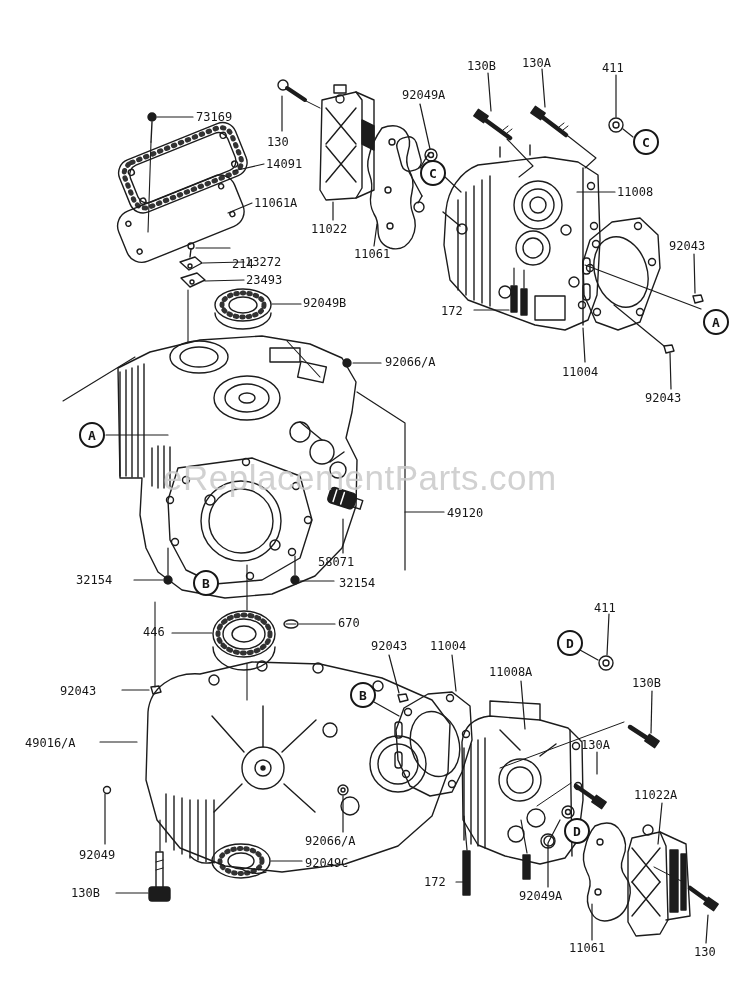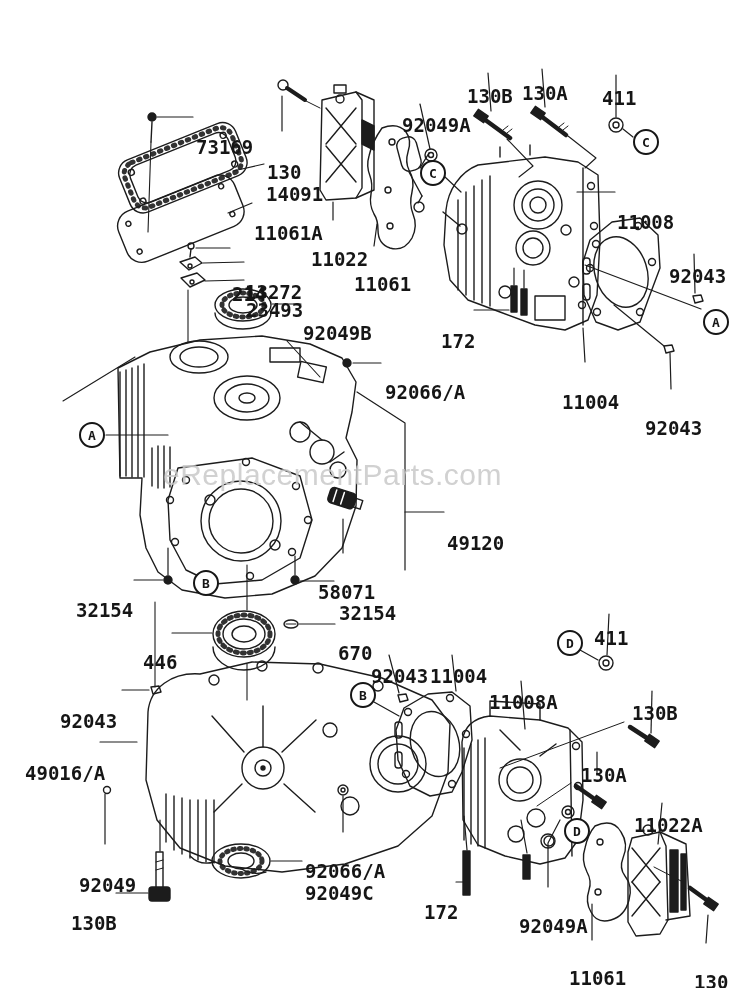--- a/index.html
+++ b/index.html
@@ -1,23 +1,23 @@
 <!DOCTYPE html>
 <html><head>
 <meta charset="utf-8">
 <style>
   html,body{margin:0;padding:0;background:#ffffff;}
   .stage{position:relative;width:750px;height:988px;background:#ffffff;overflow:hidden;
          font-family:"DejaVu Sans Mono",monospace;}
   svg.art{position:absolute;left:0;top:0;}
-  .lbl{position:absolute;font-weight:bold;font-size:19px;line-height:17px;color:#161616;
-       white-space:nowrap;font-family:"DejaVu Sans Mono",monospace;margin-top:30px;}
+  .lbl{position:absolute;font-weight:normal;font-size:12px;line-height:17px;color:#161616;
+       white-space:nowrap;font-family:"DejaVu Sans Mono",monospace;}
   .title{position:absolute;left:570px;top:9px;font-weight:bold;font-size:23px;color:#101010;
          letter-spacing:1px;font-family:"DejaVu Sans Mono",monospace;}
-  .wm{position:absolute;left:163px;top:458px;font-size:30px;font-weight:400;color:#c9c9c9;
+  .wm{position:absolute;left:163px;top:458px;font-size:35px;font-weight:400;color:#c9c9c9;
       letter-spacing:0.5px;font-family:"Liberation Sans",sans-serif;opacity:.85;}
   .co{position:absolute;width:26px;height:26px;box-sizing:border-box;border:2.2px solid #161616;
       border-radius:50%;display:flex;align-items:center;justify-content:center;background:#fff;
       font-weight:bold;font-size:13px;color:#161616;font-family:"DejaVu Sans Mono",monospace;}
 </style>
 </head>
 <body>
 
 <div class="stage">
 

